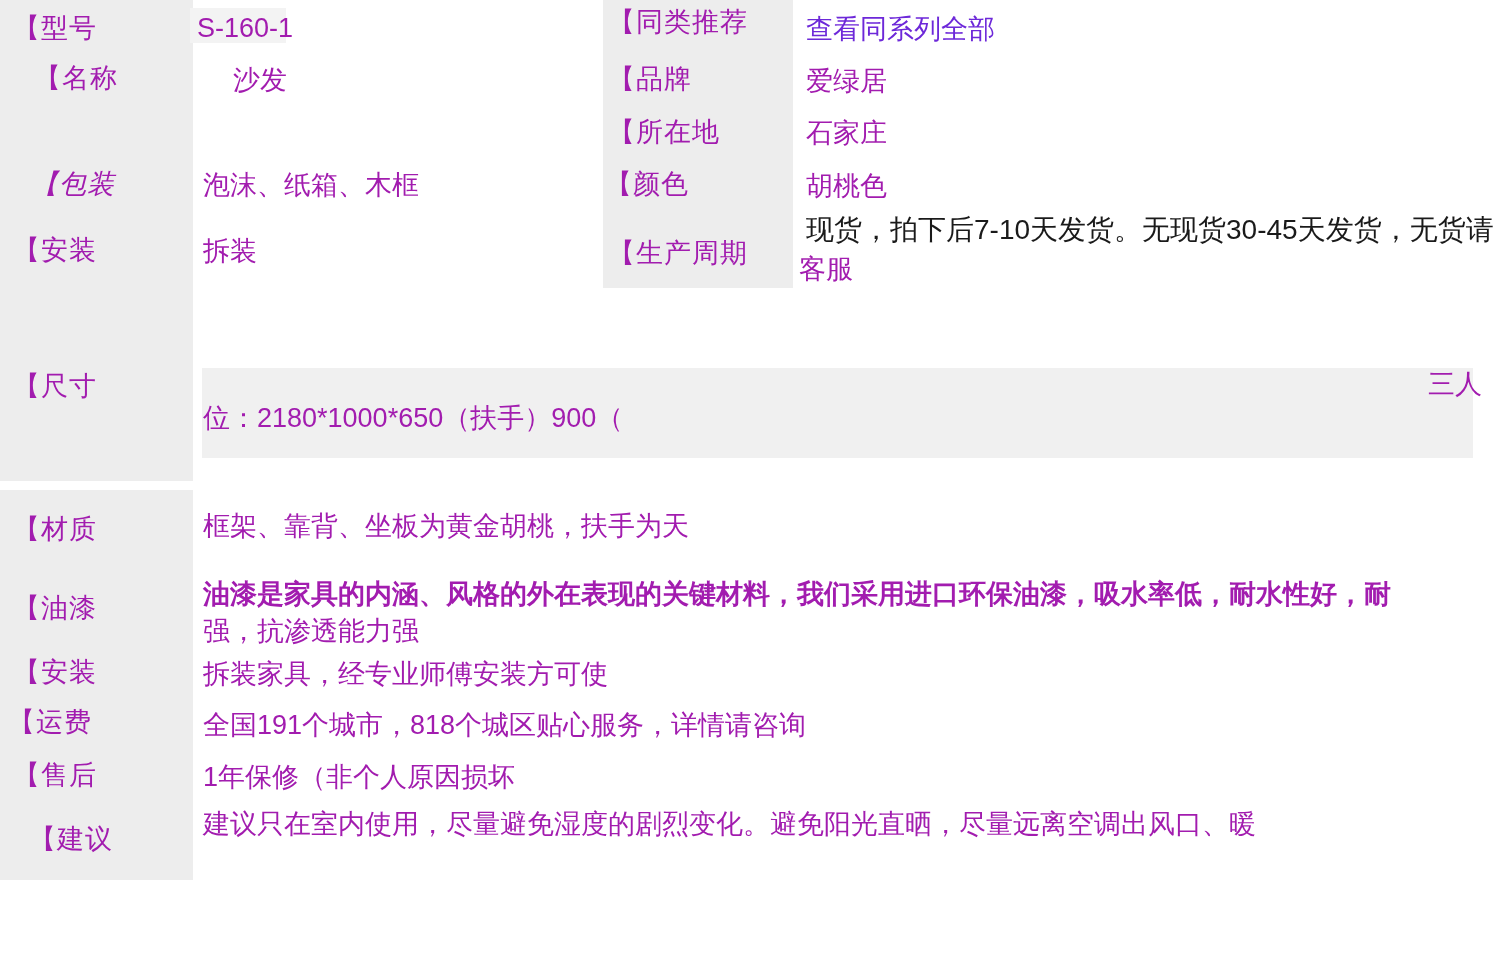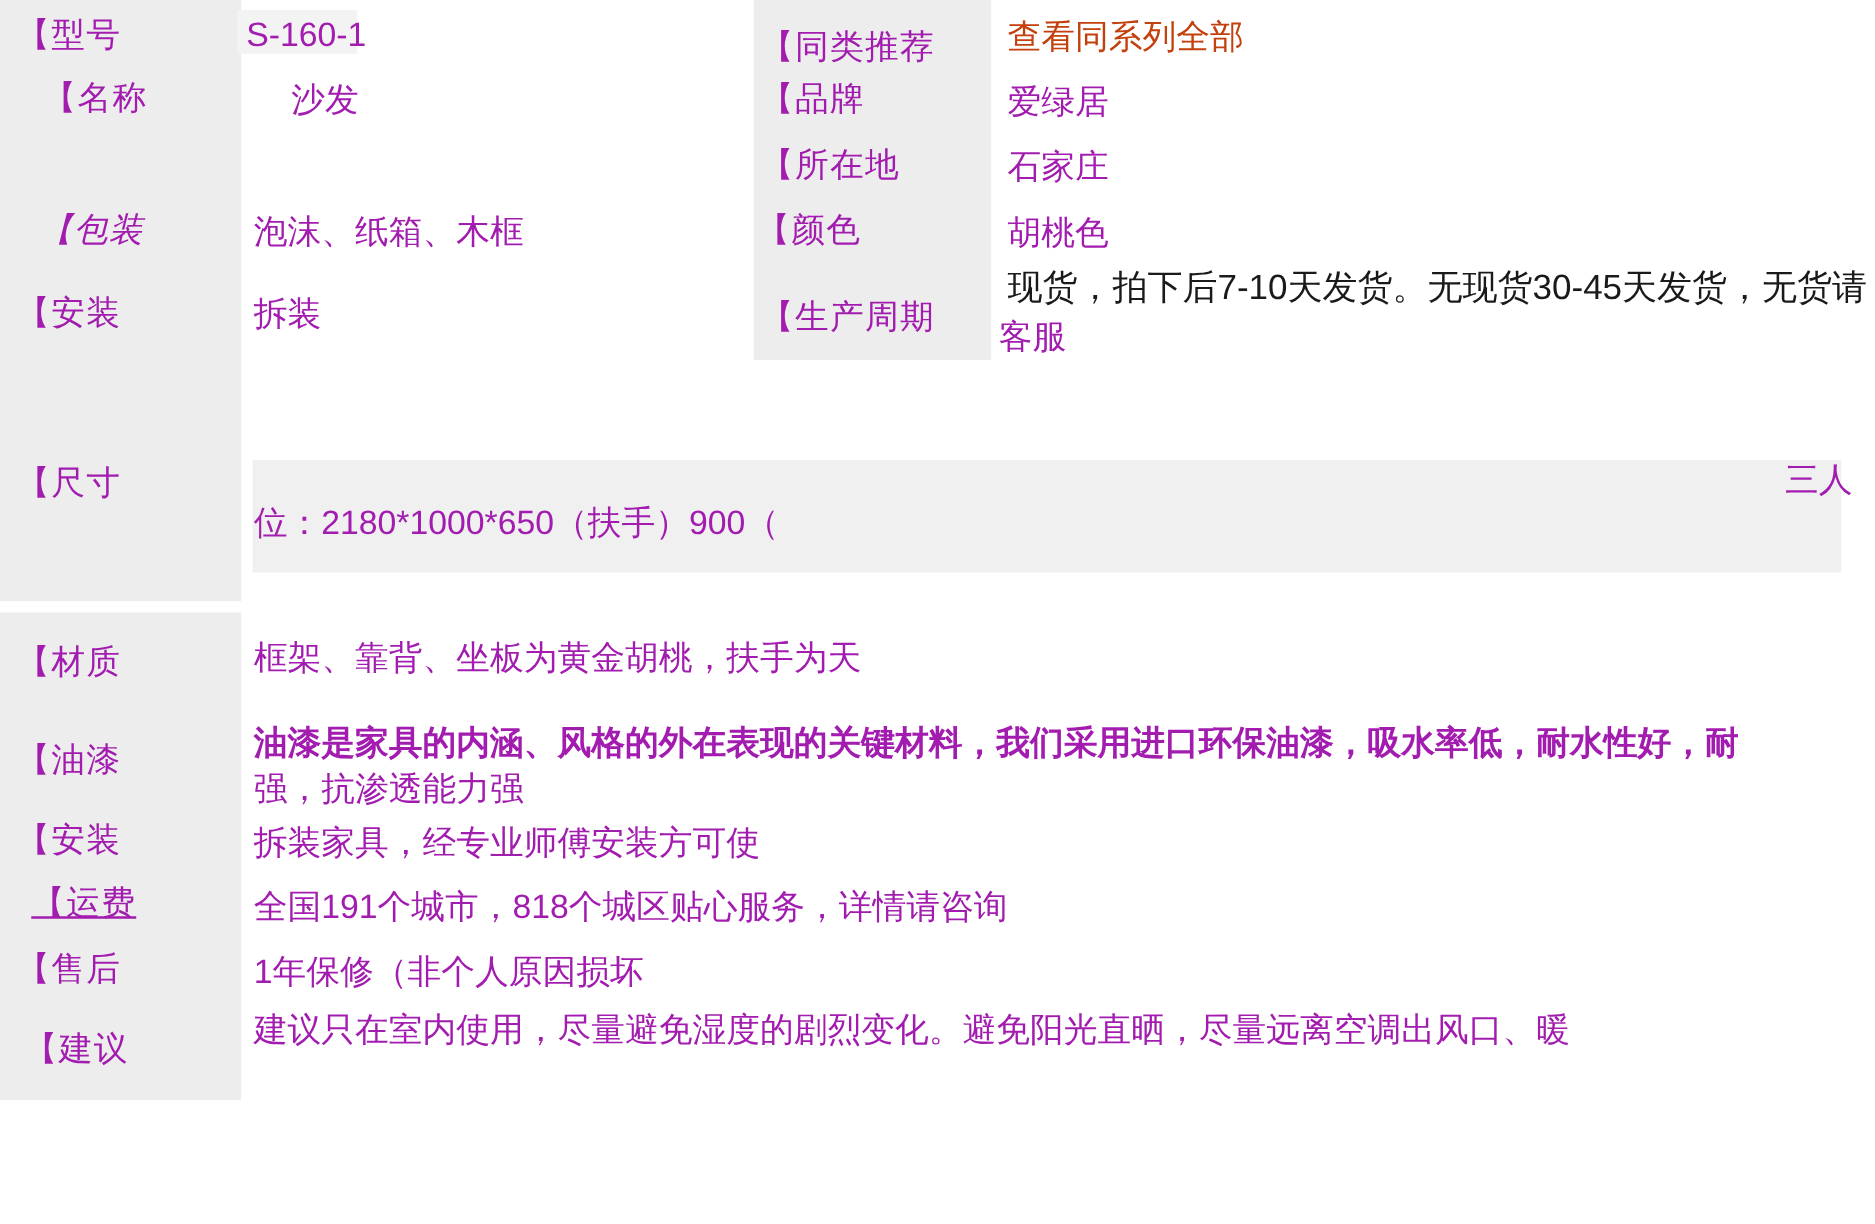--- a/index.html
+++ b/index.html
@@ -13,21 +13,21 @@
   }
   .bg{position:absolute;}
   .t{
     position:absolute;
     white-space:nowrap;
     font-size:27px;
     line-height:31px;
     color:#a21caf;
   }
   .label{letter-spacing:1px;}
-  .link{color:#c2410c;cursor:pointer;}
+  .link{color:#6d28d9;cursor:pointer;}
   .clipline{
     position:absolute;
     overflow:hidden;
     white-space:nowrap;
     font-size:28px;
     line-height:32px;
   }
 </style>
 </head>
 <body>
@@ -43,21 +43,21 @@
 
 <div class="t label" style="left:13px;top:63px;margin-left:21px;">【名称</div>
 <div class="t" style="left:233px;top:65px;">沙发</div>
 
 <div class="t label" style="left:31px;top:169px;font-style:italic;">【包装</div>
 <div class="t" style="left:203px;top:170px;">泡沫、纸箱、木框</div>
 
 <div class="t label" style="left:13px;top:235px;">【安装</div>
 <div class="t" style="left:203px;top:236px;">拆装</div>
 
-<div class="t label" style="left:608px;top:22px;">【同类推荐</div>
+<div class="t label" style="left:608px;top:7px;">【同类推荐</div>
 <div class="t link" style="left:806px;top:14px;">查看同系列全部</div>
 
 <div class="t label" style="left:608px;top:64px;">【品牌</div>
 <div class="t" style="left:806px;top:66px;">爱绿居</div>
 
 <div class="t label" style="left:608px;top:117px;">【所在地</div>
 <div class="t" style="left:806px;top:118px;">石家庄</div>
 
 <div class="t label" style="left:605px;top:169px;">【颜色</div>
 <div class="t" style="left:806px;top:171px;">胡桃色</div>
@@ -73,20 +73,20 @@
 <div class="t label" style="left:13px;top:514px;">【材质</div>
 <div class="t" style="left:203px;top:511px;">框架、靠背、坐板为黄金胡桃，扶手为天</div>
 
 <div class="t label" style="left:13px;top:593px;">【油漆</div>
 <div class="t" style="left:203px;top:579px;font-weight:bold;">油漆是家具的内涵、风格的外在表现的关键材料，我们采用进口环保油漆，吸水率低，耐水性好，耐</div>
 <div class="t" style="left:203px;top:616px;">强，抗渗透能力强</div>
 
 <div class="t label" style="left:13px;top:657px;">【安装</div>
 <div class="t" style="left:203px;top:659px;">拆装家具，经专业师傅安装方可使</div>
 
-<div class="t label" style="left:25px;top:707px;text-decoration:underline;">【运费</div>
+<div class="t label" style="left:8px;top:707px;">【运费</div>
 <div class="t" style="left:203px;top:710px;">全国191个城市，818个城区贴心服务，详情请咨询</div>
 
 <div class="t label" style="left:13px;top:760px;">【售后</div>
 <div class="t" style="left:203px;top:762px;">1年保修（非个人原因损坏</div>
 
-<div class="t label" style="left:19px;top:824px;">【建议</div>
+<div class="t label" style="left:29px;top:824px;">【建议</div>
 <div class="t" style="left:203px;top:809px;">建议只在室内使用，尽量避免湿度的剧烈变化。避免阳光直晒，尽量远离空调出风口、暖</div>
 
 </body></html>

